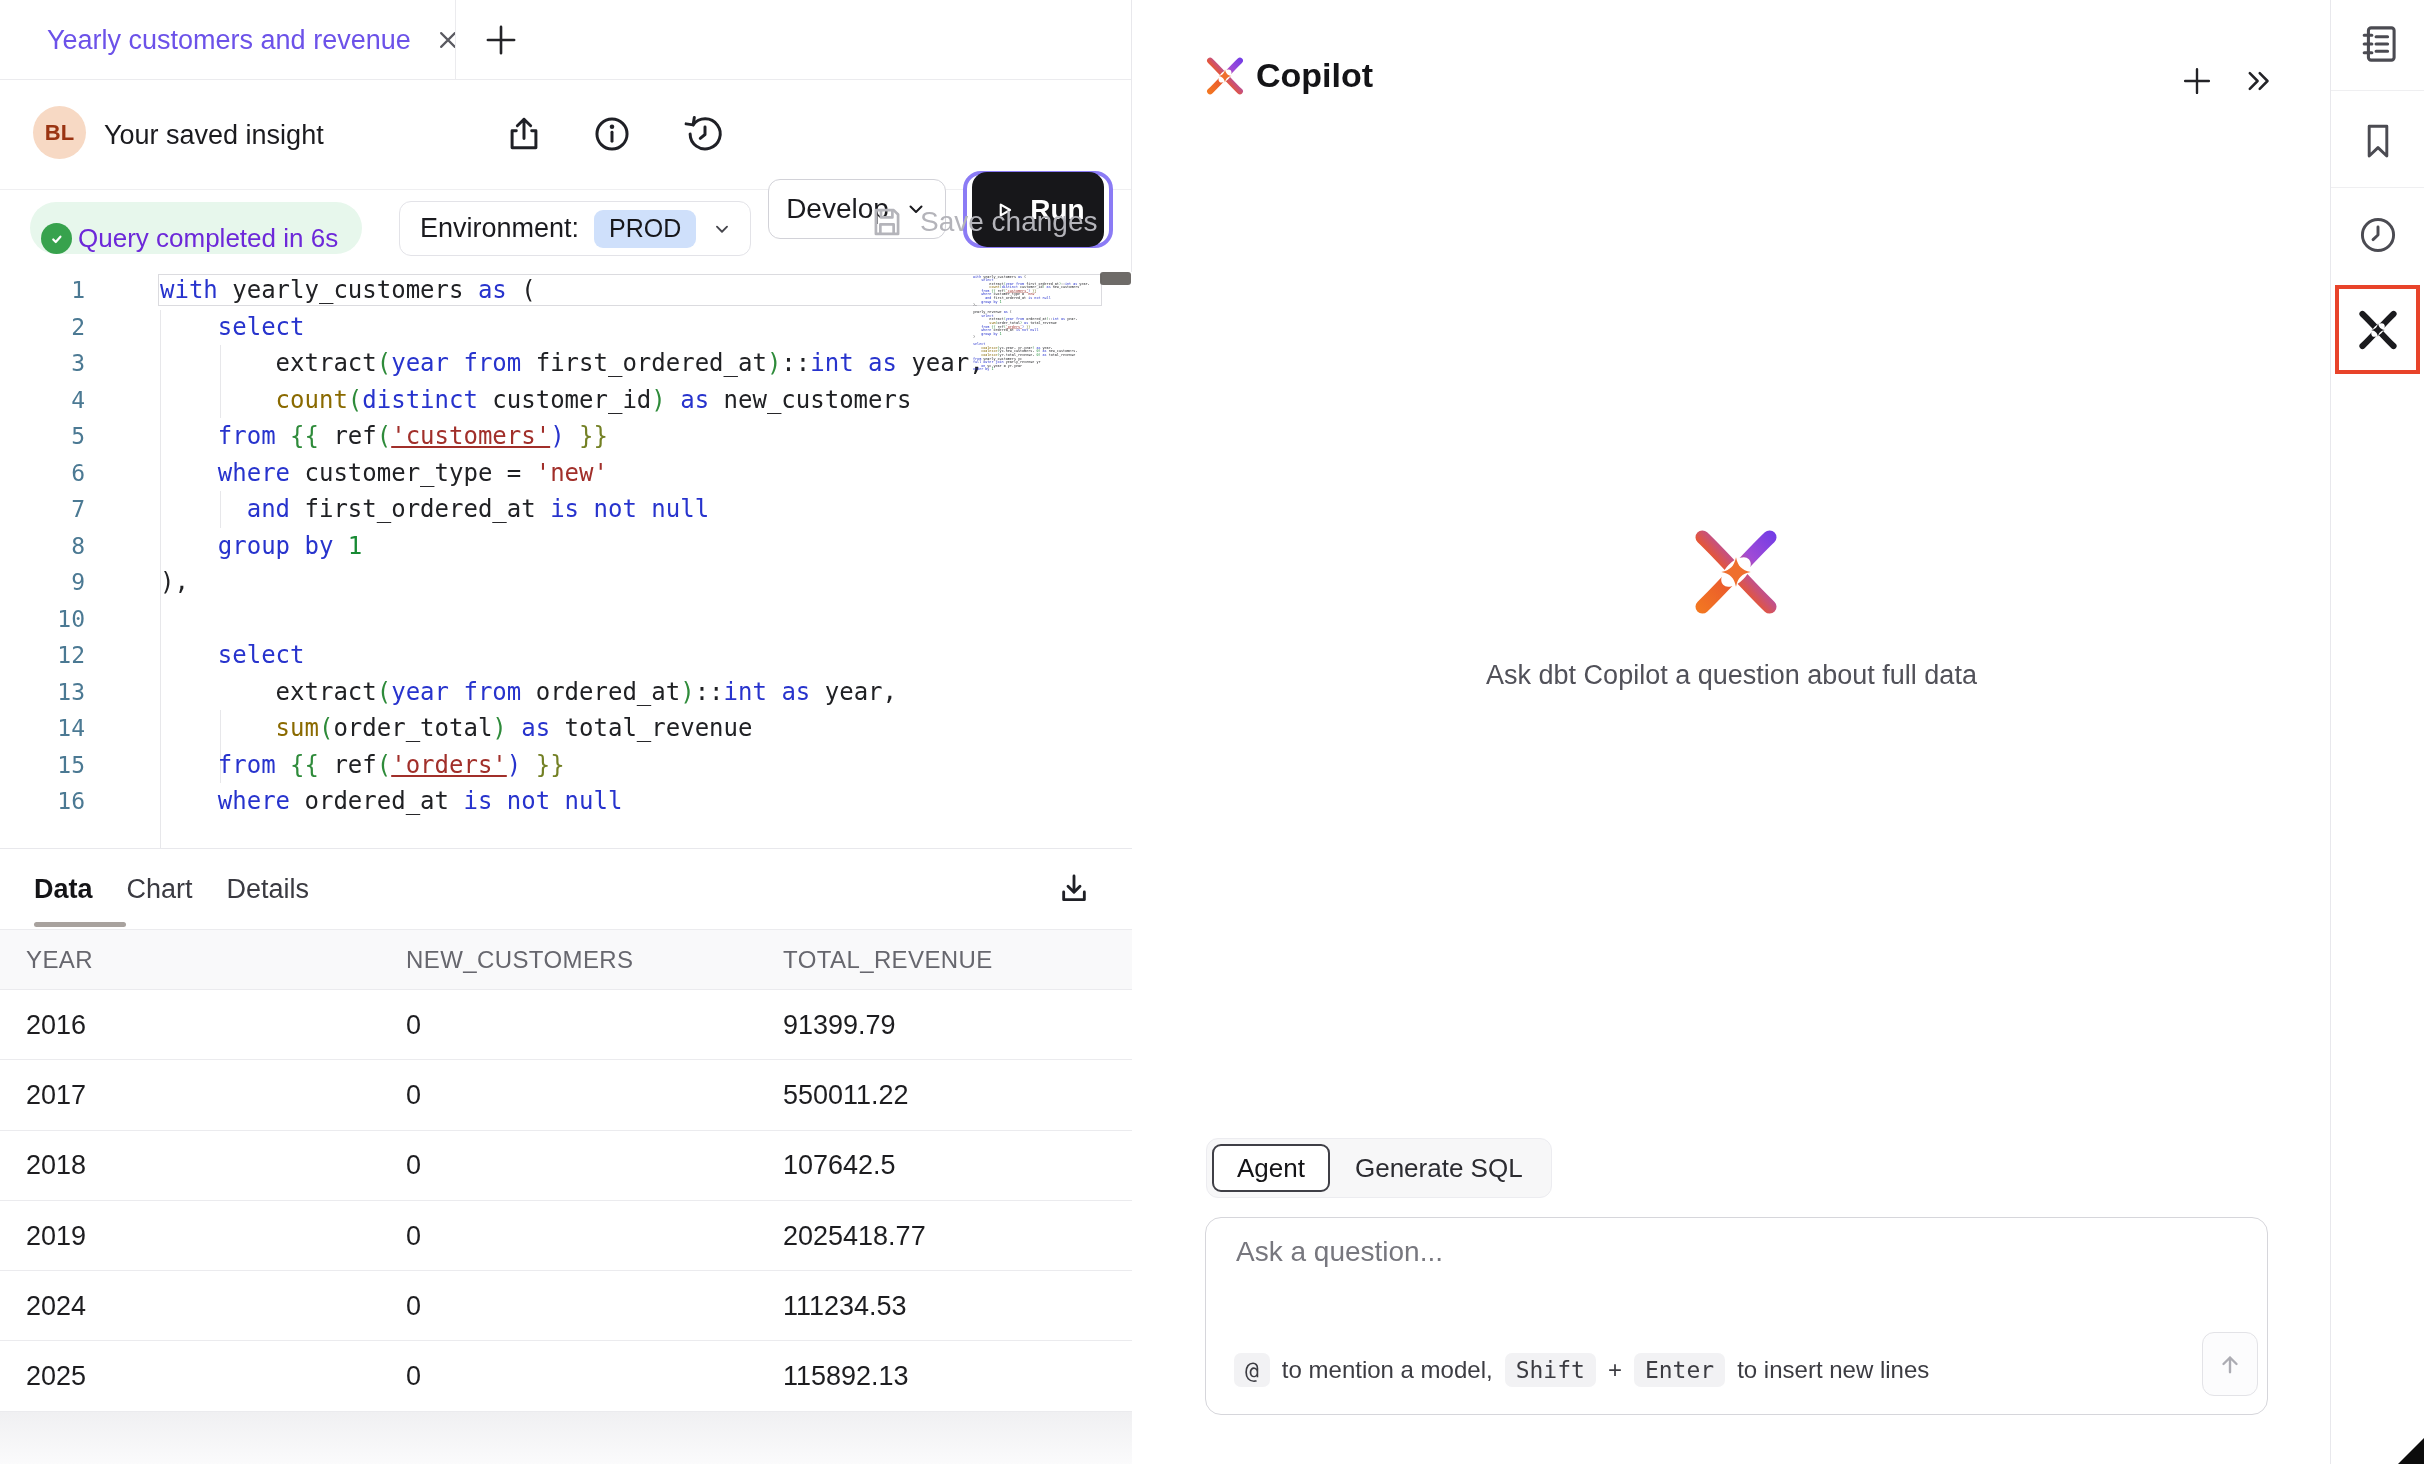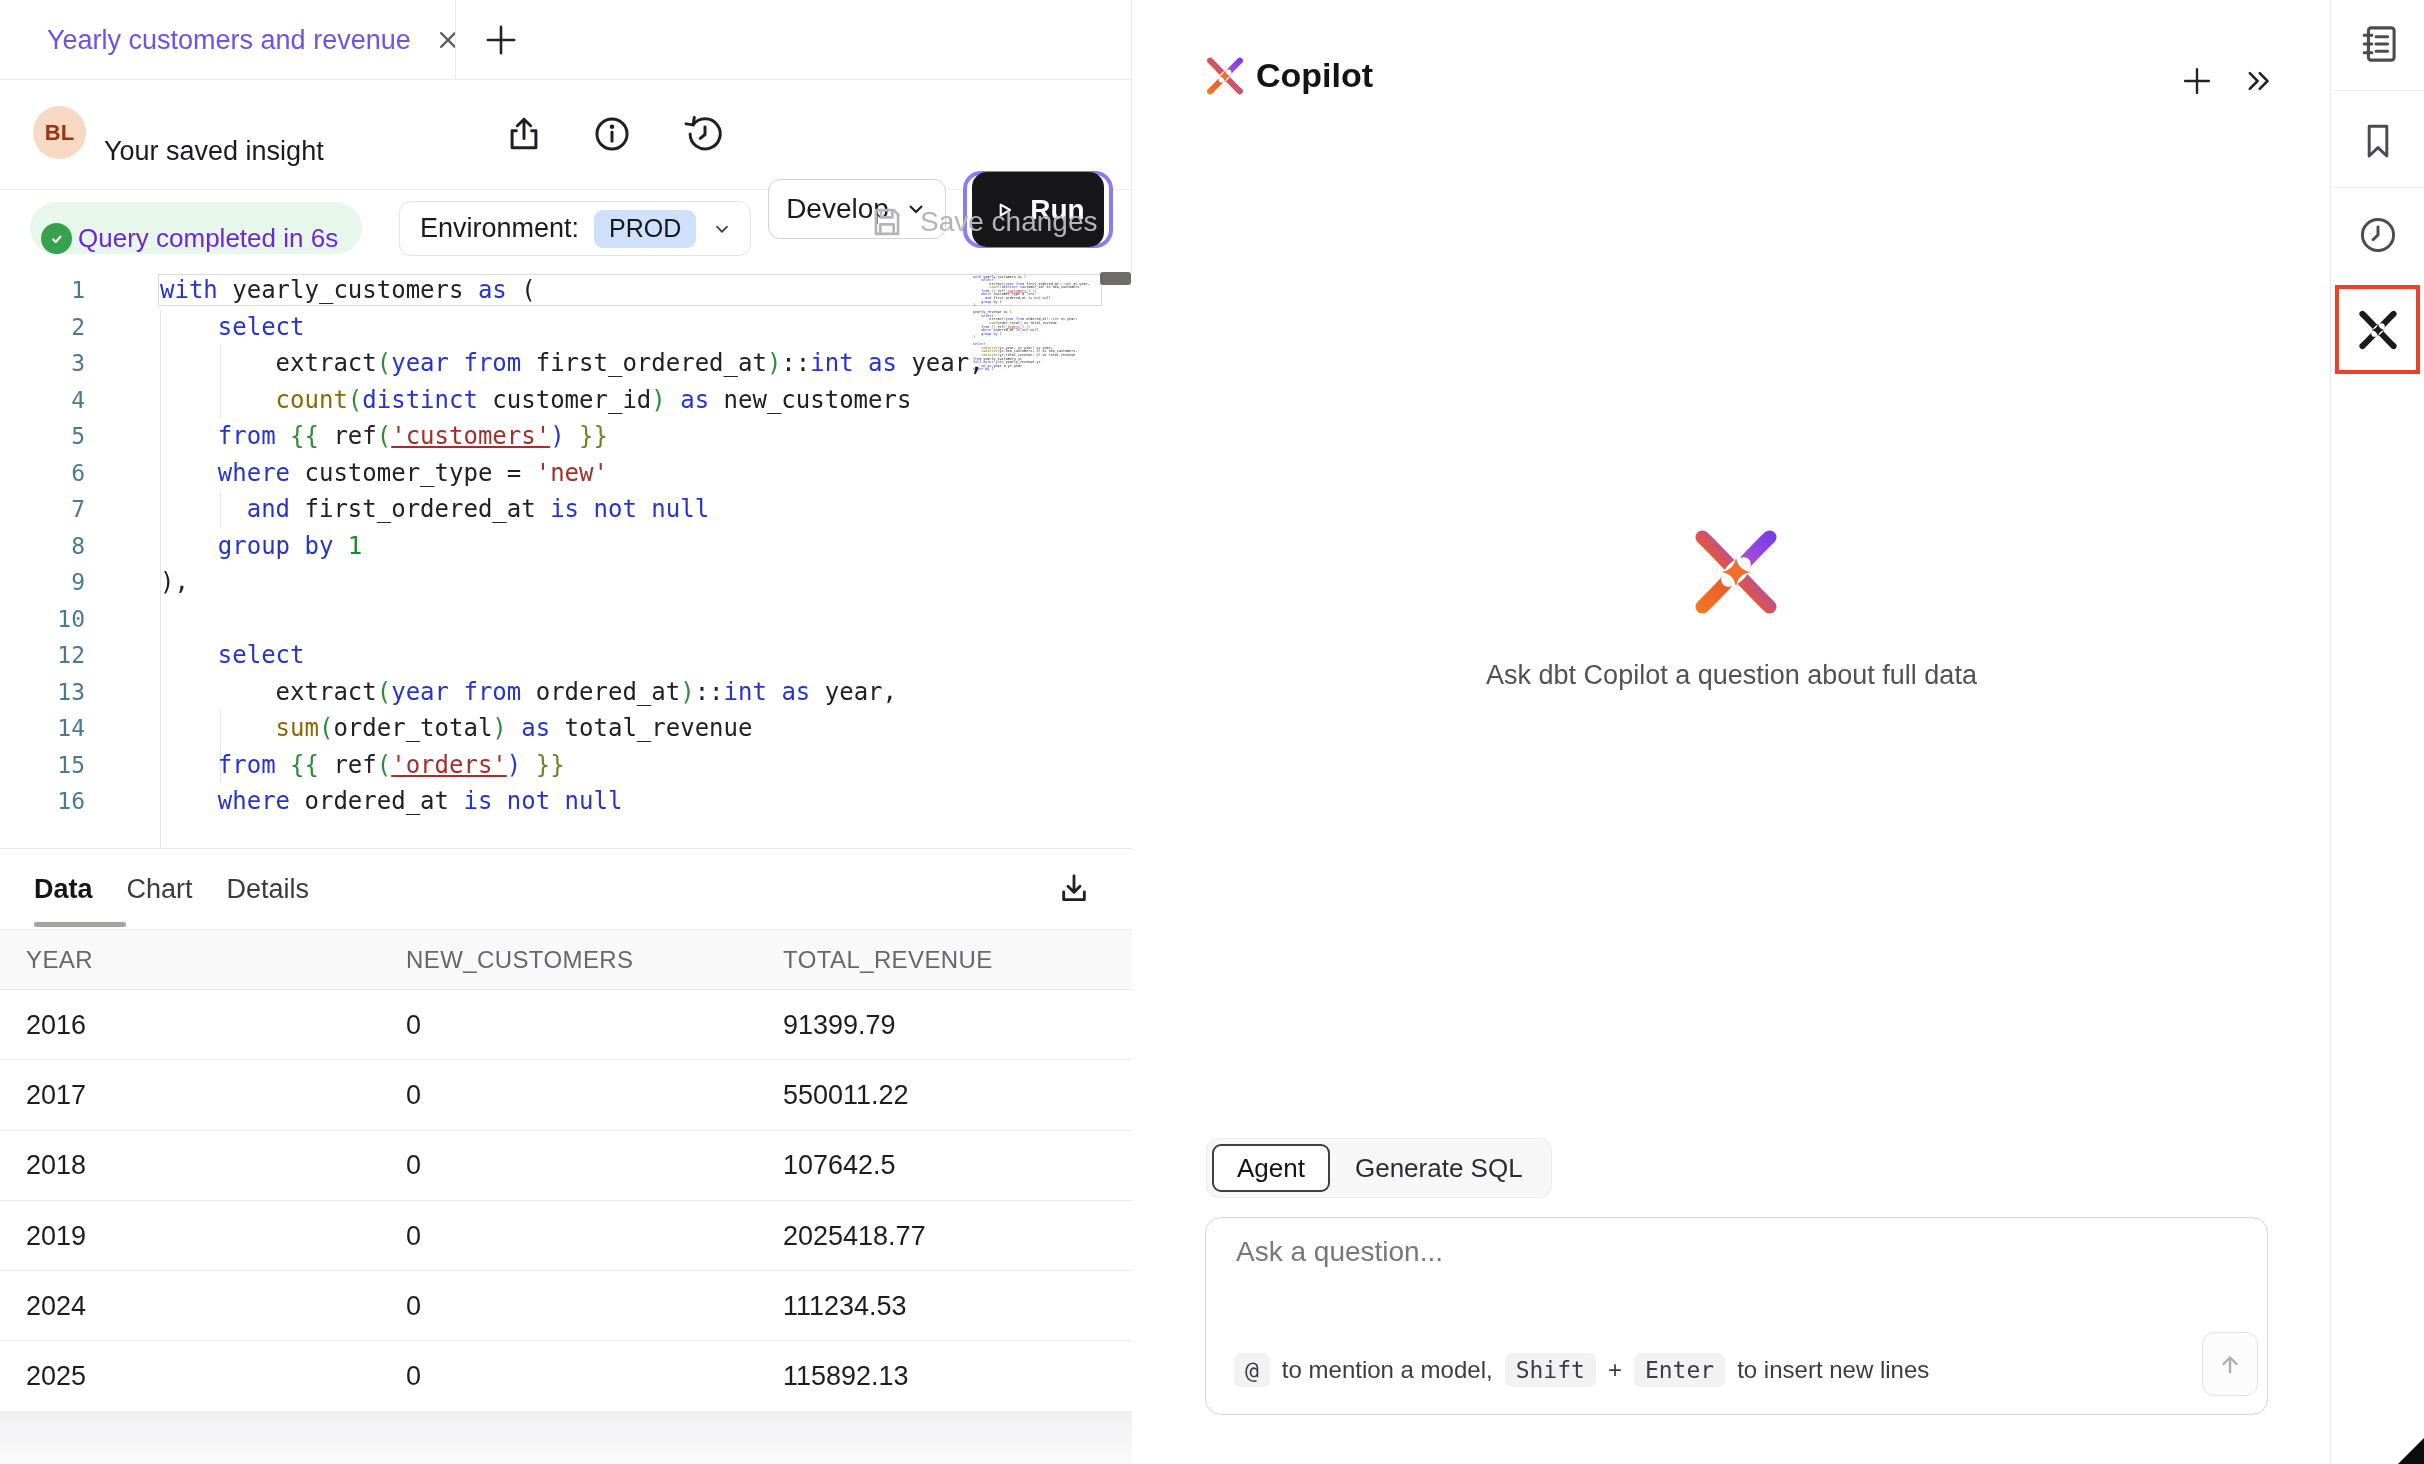--- a/index.html
+++ b/index.html
@@ -11,21 +11,21 @@
   .left{position:absolute;left:0;top:0;width:1132px;height:1464px;border-right:1px solid #e8e8ec;box-sizing:border-box;background:#fff}
   .tabbar{position:absolute;left:0;top:0;width:100%;height:80px;border-bottom:1px solid #ebebee;box-sizing:border-box}
   .tab{position:absolute;left:47px;top:0;height:80px;display:flex;align-items:center;gap:22px}
   .tab-title{font-size:27px;color:#6C52E9}
   .tab-divider{position:absolute;left:455px;top:0;width:1px;height:79px;background:#ebebee}
   .newtab{position:absolute;left:480px;top:19px;color:#232327;cursor:pointer}
 
   .toolbar{position:absolute;top:80px;left:0;width:100%;height:110px;border-bottom:1px solid #efeff1;box-sizing:border-box}
   .avatar{position:absolute;left:33px;top:26px;width:53px;height:53px;border-radius:50%;background:#f7d9c4;color:#9a3412;
           font-weight:700;font-size:22px;display:flex;align-items:center;justify-content:center}
-  .doc-title{position:absolute;left:104px;top:16px;height:110px;display:flex;align-items:center;font-size:27px;color:#1b1b1f}
+  .doc-title{position:absolute;left:104px;top:0;height:110px;display:flex;align-items:center;font-size:27px;color:#1b1b1f}
   .tb-icon{position:absolute;top:33px;color:#1f2026;cursor:pointer}
   .share-i{left:503px}.info-i{left:591px}.history-i{left:684px}
   .develop-btn{position:absolute;left:768px;top:99px;width:178px;height:60px;border:1.5px solid #d2d2d8;border-radius:12px;background:#fff;
                display:flex;align-items:center;justify-content:center;gap:15px;font-size:28px;color:#1b1b1f;box-sizing:border-box;cursor:pointer}
   .run-wrap{position:absolute;left:963px;top:91px;width:150px;height:77px;border:4px solid #8b7bf5;border-radius:18px;box-sizing:border-box;
             display:flex;align-items:center;justify-content:center;background:#fff}
   .run-btn{width:132px;height:75px;background:#17171a;border-radius:15px;color:#fff;display:flex;align-items:center;justify-content:center;
            gap:13px;font-size:28px;font-weight:700;cursor:pointer}
 
   .statusrow{position:absolute;top:190px;left:0;width:100%;height:82px}

